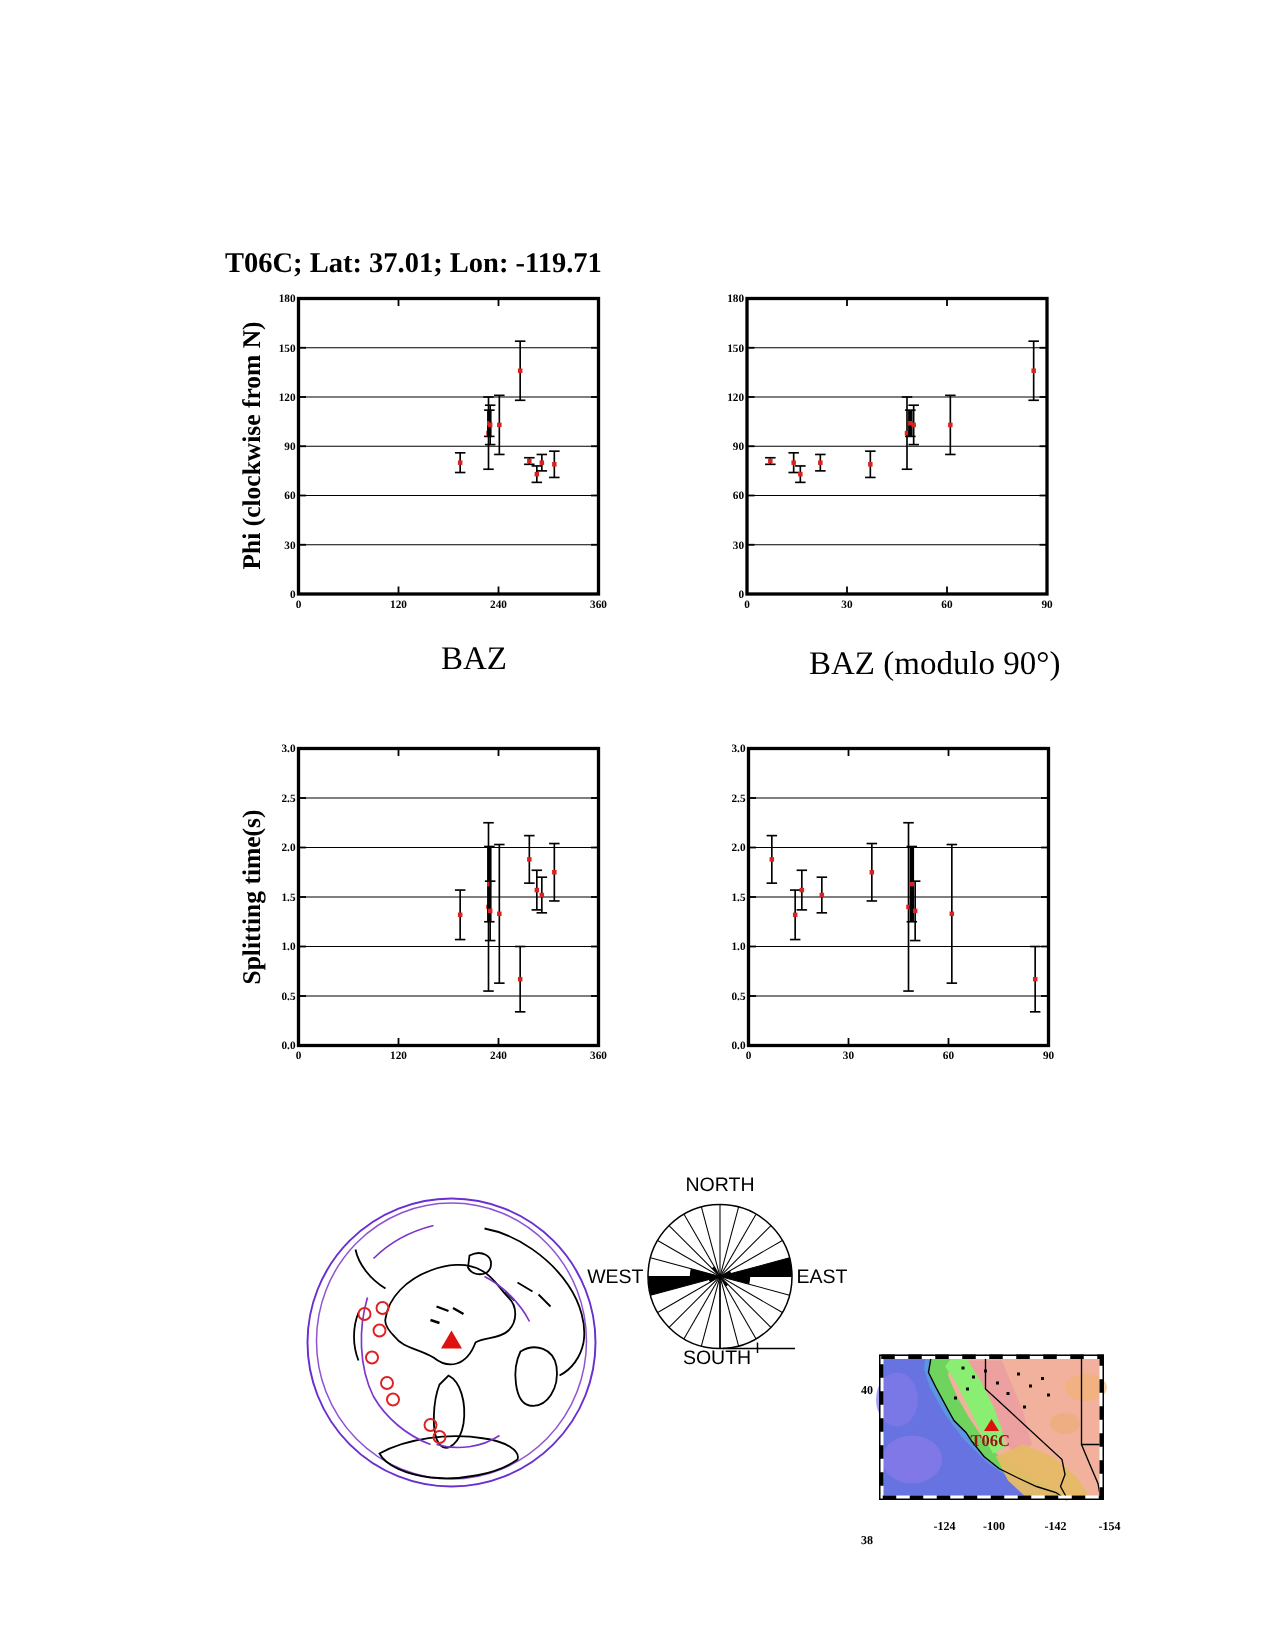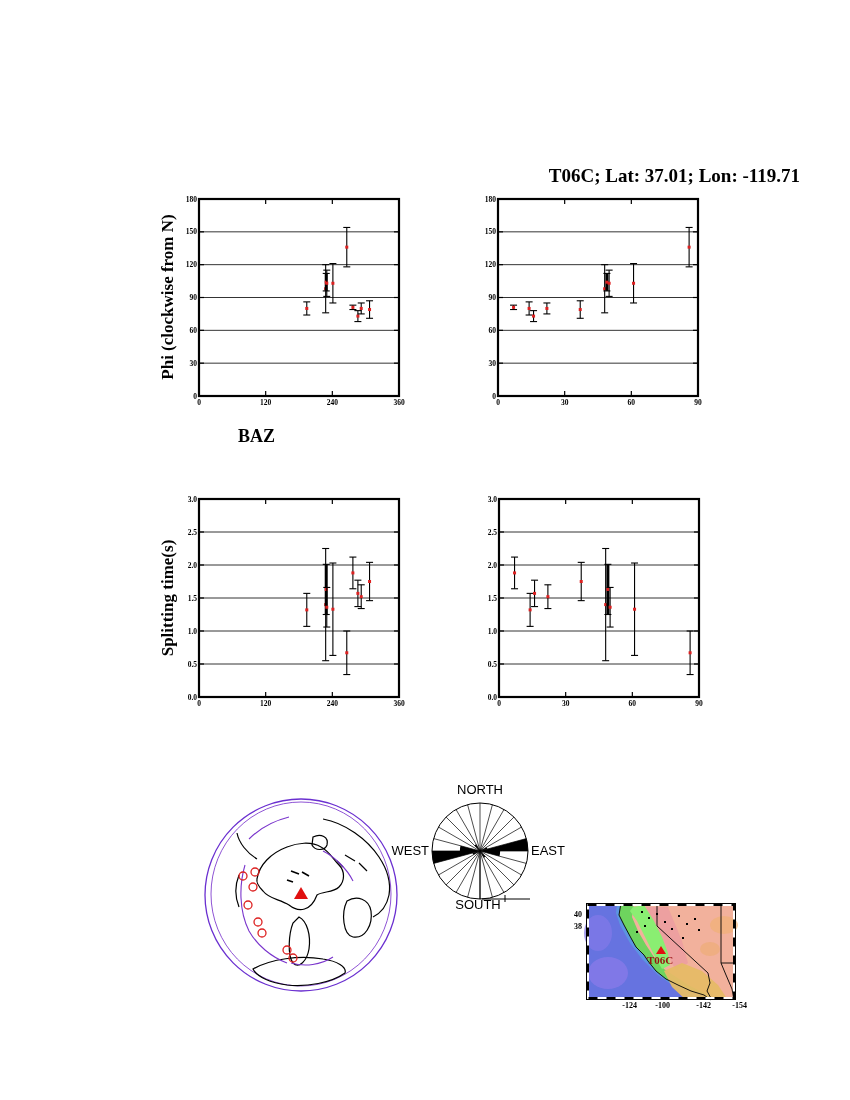--- a/index.html
+++ b/index.html
@@ -1,30 +1,30 @@
 <!DOCTYPE html>
 <html><head>
 <meta charset="utf-8">
 <style>
   html,body{margin:0;padding:0;background:#fff;}
   .page{position:relative;width:850px;height:1100px;background:#ffffff;overflow:hidden;
         font-family:"Liberation Serif",serif;color:#000;}
   .abs{position:absolute;}
-  .title{left:150px;top:165px;width:650px;text-align:right;font-size:19px;font-weight:bold;}
+  .title{left:150px;top:165px;width:650px;text-align:left;font-size:19px;font-weight:bold;}
   .ylab{width:240px;height:20px;text-align:center;font-size:17px;font-weight:bold;
         transform:rotate(-90deg);}
   .ylab1{left:48px;top:287px;}
   .ylab2{left:48px;top:588px;}
-  .xlab{font-size:18px;font-weight:bold;text-align:left;}
+  .xlab{font-size:22px;font-weight:normal;text-align:right;}
   .xlab1{left:238px;top:426px;width:100px;}
   .xlab2{left:487px;top:429px;width:220px;}
   .sum{font-size:15px;font-weight:bold;white-space:pre;}
   .sum1{left:261px;top:744px;}
   .sum2{left:188px;top:759px;}
-  .maplab{font-size:8px;font-weight:bold;}
+  .maplab{font-size:8px;font-weight:bold;margin-top:12px;}
   .maplon{width:30px;text-align:right;top:1001px;}
   .maplat{width:16px;text-align:right;left:566px;}
   svg{position:absolute;overflow:visible;}
   svg text{font-family:"Liberation Serif",serif;}
   .compass{font-family:"Liberation Sans",sans-serif;font-size:13px;fill:#000;}
 </style>
 </head>
 <body>
 
 <div class="page">
@@ -353,20 +353,21 @@
       <line x1="71.38888888888889" x2="78.38888888888889" y1="95.8" y2="95.8" stroke="#000" stroke-width="1.1"></line>
       <line x1="71.38888888888889" x2="78.38888888888889" y1="119.55999999999997" y2="119.55999999999997" stroke="#000" stroke-width="1.1"></line>
       <rect x="73.38888888888889" y="106.17999999999999" width="3" height="3" fill="#dd2020"></rect>
       <line x1="108.22222222222221" x2="108.22222222222221" y1="73.35999999999999" y2="111.64000000000001" stroke="#000" stroke-width="1.1"></line>
       <line x1="104.72222222222221" x2="111.72222222222221" y1="73.35999999999999" y2="73.35999999999999" stroke="#000" stroke-width="1.1"></line>
       <line x1="104.72222222222221" x2="111.72222222222221" y1="111.64000000000001" y2="111.64000000000001" stroke="#000" stroke-width="1.1"></line>
       <rect x="106.72222222222221" y="90.99999999999999" width="3" height="3" fill="#dd2020"></rect>
     </svg>
 
   <div class="abs xlab xlab1">BAZ</div>
+  <div class="abs xlab xlab2">BAZ (modulo 90°)</div>
 
 
   <svg id="globe" style="left:195px;top:795px;" width="215" height="200" viewBox="0 0 215 200">
     <g fill="none">
       <circle cx="106" cy="100" r="96" stroke="#6a2fd0" stroke-width="1.3"></circle>
       <ellipse cx="106" cy="99" rx="90" ry="92" stroke="#7a35cc" stroke-width="1" opacity="0.85"></ellipse>
     </g>
     <g fill="none" stroke="#000" stroke-width="1.2">
       <path d="M62,84 C64,70 76,58 92,52 C102,48 116,46 126,52 C134,56 138,64 144,70 C150,76 150,86 144,92 C138,98 128,96 122,100 C116,116 104,118 94,110 C84,104 74,104 68,96 C64,92 61,88 62,84 Z"></path>
       <path d="M96,76 l8,3 m3,-2 l7,4 m-22,4 l6,2" stroke-width="1.6"></path>
@@ -472,15 +473,15 @@
     </g>
     <polygon points="75,43 70,51 80,51" fill="#e01010"></polygon>
     <text x="61" y="61" font-size="11" font-weight="bold" fill="#991111">T06C</text>
   </svg>
 
   <div class="abs maplab maplon" style="left:607px;">-124</div>
   <div class="abs maplab maplon" style="left:640px;">-100</div>
   <div class="abs maplab maplon" style="left:681px;">-142</div>
   <div class="abs maplab maplon" style="left:717px;">-154</div>
   <div class="abs maplab maplat" style="top:910px;">40</div>
-  <div class="abs maplab maplat" style="top:922px;">38</div>
+  <div class="abs maplab maplat" style="top:1010px;">38</div>
 
 </div>
 
 </body></html>

